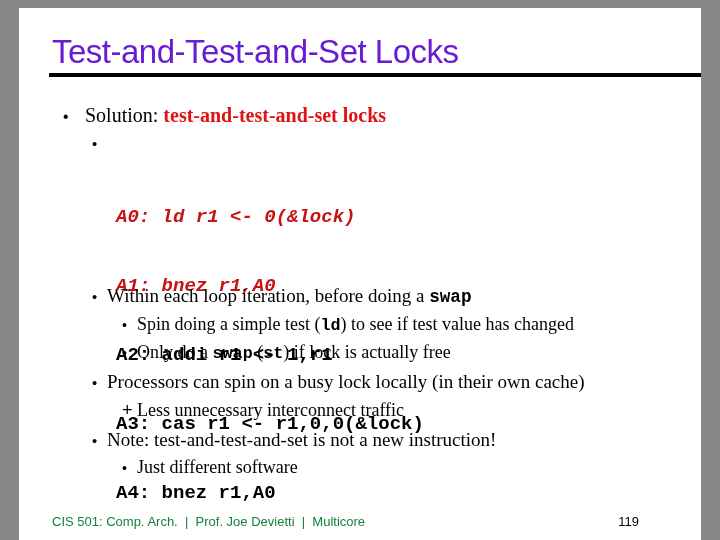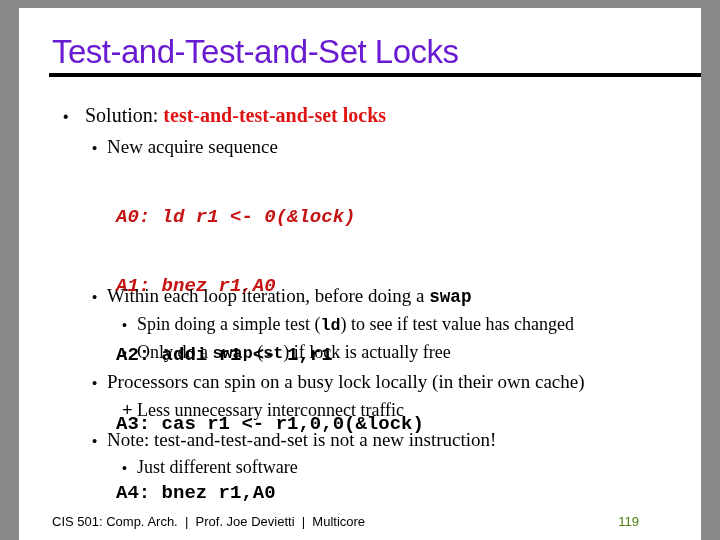--- a/index.html
+++ b/index.html
@@ -27,43 +27,42 @@
   .seg { white-space:pre-wrap;font-family:Liberation Serif, serif; }
   .hl { color:var(--accent-red, #E01313); font-weight:700; }
   .im { font-family:"Liberation Mono", monospace; font-weight:700; font-size:0.93em;text-align:center; }
   .code-block {
     position:absolute; left:97px; top:152px;
     font-family:"Liberation Mono", monospace; font-weight:700;
     font-size:19px; line-height:23px; white-space:pre;
   }
   .code-line.red { color:var(--code-red, #C51212);font-style:italic; }
   .footer-left {
-    position:absolute; left:33px; top:506px; font-size:13px; color:#000000;
+    position:absolute; left:33px; top:506px; font-size:13px; color:#15803d;
     white-space:pre;
   }
   .footer-page {
-    position:absolute; right:62px; top:506px; font-size:13px; color:#4d7c0f;
+    position:absolute; right:62px; top:506px; font-size:13px; color:#000000;
   }
 </style>
 </head>
 <body>
 
 <div class="slide">
 
   <div class="title">Test-and-Test-and-Set Locks</div>
   <div class="rule"></div>
 
   <div class="row l1" style="top:96px">
     <span class="bullet">•</span>
     <span><span class="seg">Solution: </span><span class="seg hl">test-and-test-and-set locks</span></span>
   </div>
 
   <div class="row l2" style="top:128px">
     <span class="bullet">•</span>
-    <span class="seg">New acquire sequence</span>
   </div>
 
   <div class="code-block">
     <div class="code-line red">A0: ld r1 &lt;- 0(&amp;lock)</div>
     <div class="code-line red">A1: bnez r1,A0</div>
     <div class="code-line black">A2: addi r1 &lt;- 1,r1</div>
     <div class="code-line black">A3: cas r1 &lt;- r1,0,0(&amp;lock)</div>
     <div class="code-line black">A4: bnez r1,A0</div>
   </div>
 

